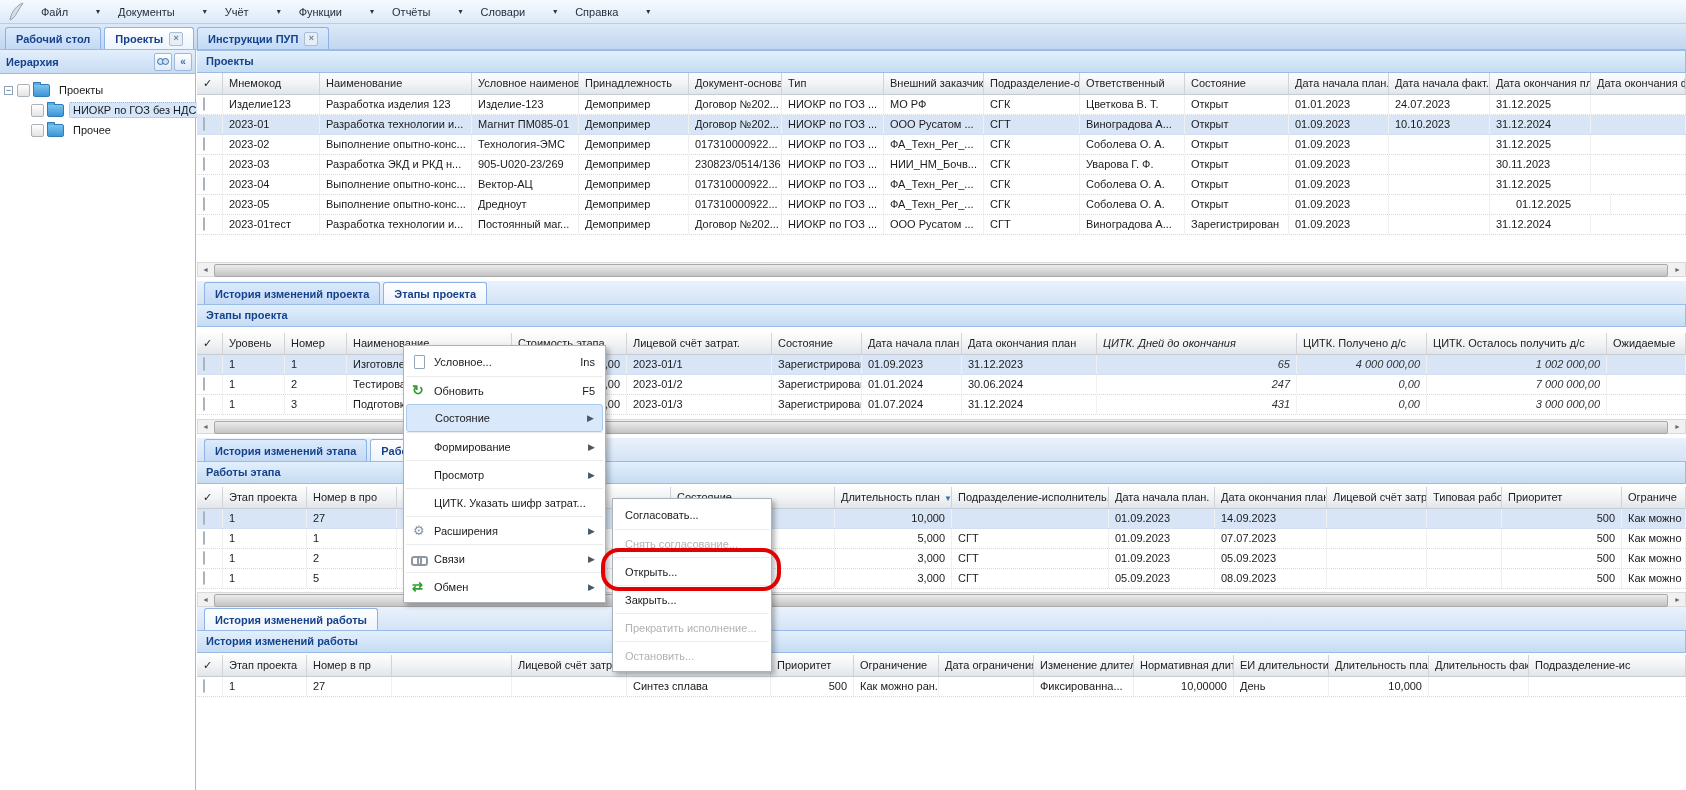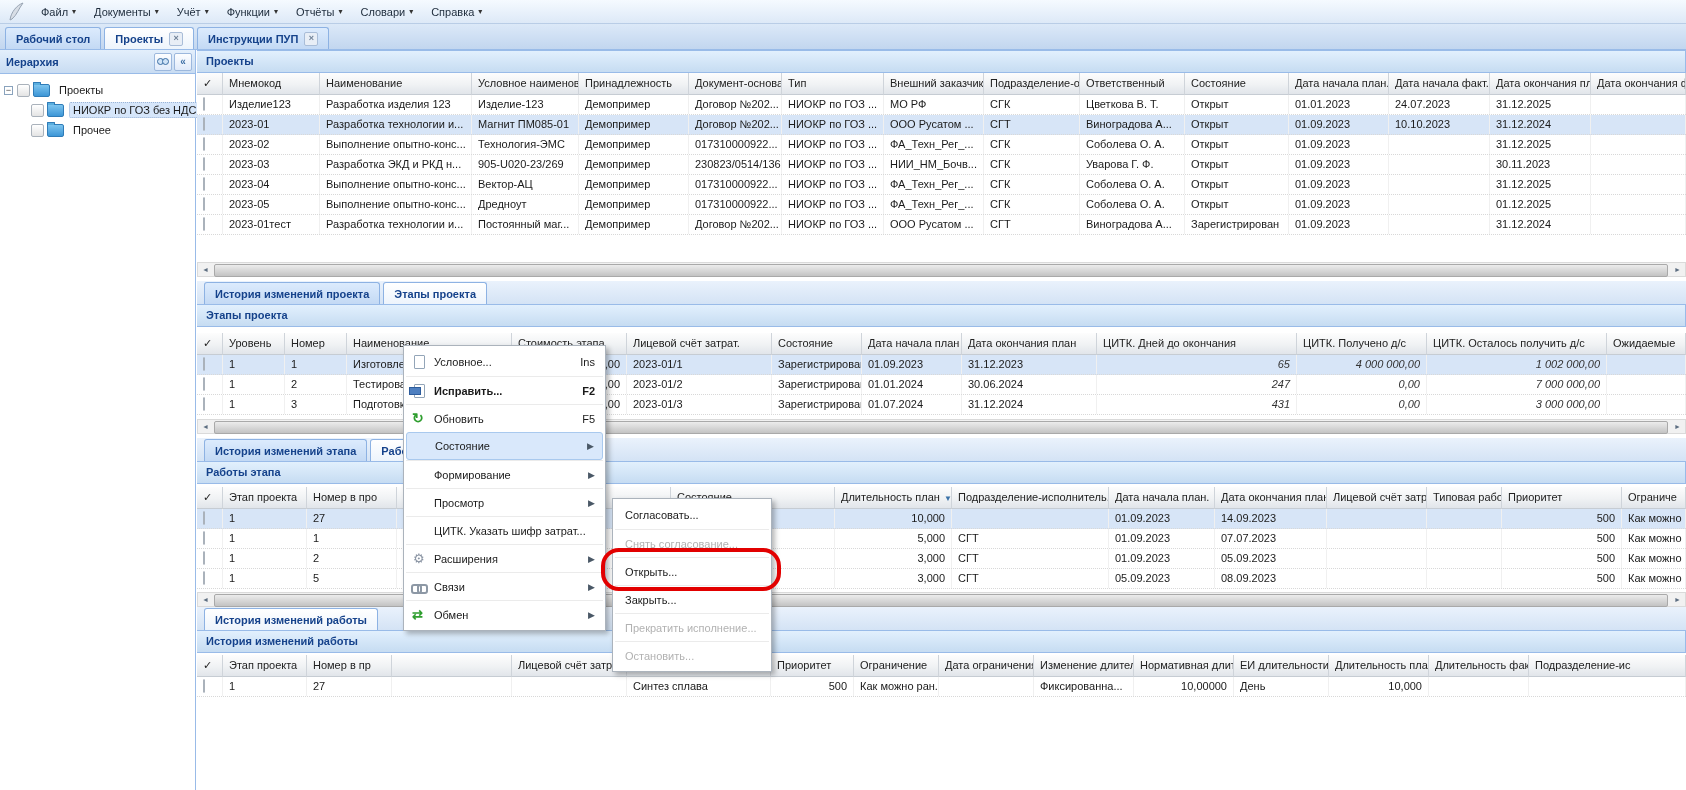--- a/index.html
+++ b/index.html
@@ -3,21 +3,21 @@
 <meta charset="utf-8">
 <style>
   html,body{margin:0;padding:0;background:#fff;}
   body{width:1686px;height:790px;position:relative;overflow:hidden;
        font-family:"Liberation Sans",sans-serif;font-size:11px;color:#1a1a1a;}
   
   #menubar{position:absolute;left:0;top:0;width:1686px;height:24px;box-sizing:border-box;
     background:linear-gradient(#f5faff,#dde9f7);border-bottom:1px solid #b9cde6;
     display:flex;align-items:center;padding-left:4px;}
   #applogo{width:20px;height:20px;margin:0 6px 0 2px;}
-  .mb-item{display:inline-flex;align-items:center;padding:3px 9px;color:#1c2a3a;cursor:default;border-radius:2px;}
+  .mb-item{display:inline-flex;align-items:center;padding:3px 9px;color:#1c2a3a;cursor:default;border-radius:2px;gap:24px;}
   .mb-item .caret{font-size:8px;color:#333;margin-left:4px;}
   
   #wintabs{position:absolute;left:0;top:24px;width:1686px;height:26px;box-sizing:border-box;
     background:linear-gradient(#dce9f8,#c2d6ef);border-bottom:1px solid #99bbe8;
     display:flex;align-items:flex-end;padding-left:5px;}
   .tab{display:inline-flex;align-items:center;height:21px;padding:0 10px;margin-right:3px;
     border:1px solid #8db2e3;border-bottom:none;border-radius:3px 3px 0 0;
     background:linear-gradient(#dcebfd,#c3d9f4);color:#15428b;font-weight:bold;white-space:nowrap;}
   .tab.active{background:linear-gradient(#ffffff,#edf4fc);}
   .tclose{margin-left:6px;width:12px;height:12px;line-height:10px;text-align:center;font-size:9px;
@@ -292,21 +292,21 @@
         <div class="g-cell" style="width: 107px;">Дредноут</div>
         <div class="g-cell" style="width: 110px;">Демопример</div>
         <div class="g-cell" style="width: 93px;">017310000922...</div>
         <div class="g-cell" style="width: 102px;">НИОКР по ГОЗ ...</div>
         <div class="g-cell" style="width: 100px;">ФА_Техн_Рег_...</div>
         <div class="g-cell" style="width: 96px;">СГК</div>
         <div class="g-cell" style="width: 105px;">Соболева О. А.</div>
         <div class="g-cell" style="width: 104px;">Открыт</div>
         <div class="g-cell" style="width: 100px;">01.09.2023</div>
         <div class="g-cell" style="width: 101px;"></div>
-        <div class="g-cell" style="width: 101px;">01.12.2025</div>
+        <div class="g-cell" style="width: 101px; margin-left: 20px;">01.12.2025</div>
         <div class="g-cell" style="width: 95px;"></div>
       </div>
       <div class="g-row">
         <div class="g-cell" style="width: 26px;"><span class="cbx"></span></div>
         <div class="g-cell" style="width: 97px;">2023-01тест</div>
         <div class="g-cell" style="width: 152px;">Разработка технологии и...</div>
         <div class="g-cell" style="width: 107px;">Постоянный маг...</div>
         <div class="g-cell" style="width: 110px;">Демопример</div>
         <div class="g-cell" style="width: 93px;">Договор №202...</div>
         <div class="g-cell" style="width: 102px;">НИОКР по ГОЗ ...</div>
@@ -339,21 +339,21 @@
       <div class="g-head">
         <div class="g-hcell" style="width: 26px;">✓</div>
         <div class="g-hcell" style="width: 62px;">Уровень</div>
         <div class="g-hcell" style="width: 62px;">Номер</div>
         <div class="g-hcell" style="width: 165px;">Наименование</div>
         <div class="g-hcell" style="width: 115px;">Стоимость этапа</div>
         <div class="g-hcell" style="width: 145px;">Лицевой счёт затрат.</div>
         <div class="g-hcell" style="width: 90px;">Состояние</div>
         <div class="g-hcell" style="width: 100px;">Дата начала план</div>
         <div class="g-hcell" style="width: 135px;">Дата окончания план</div>
-        <div class="g-hcell" style="width: 200px;">ЦИТК. Дней до окончания</div>
+        <div class="g-hcell" style="width: 200px; font-style: italic;">ЦИТК. Дней до окончания</div>
         <div class="g-hcell" style="width: 130px;">ЦИТК. Получено д/с</div>
         <div class="g-hcell" style="width: 180px;">ЦИТК. Осталось получить д/с</div>
         <div class="g-hcell" style="width: 79px;">Ожидаемые</div>
       </div>
       <div class="g-row sel">
         <div class="g-cell" style="width: 26px;"><span class="cbx"></span></div>
         <div class="g-cell" style="width: 62px;">1</div>
         <div class="g-cell" style="width: 62px;">1</div>
         <div class="g-cell" style="width: 165px;">Изготовление</div>
         <div class="g-cell ar" style="width: 115px;">5 000 000,00</div>
@@ -538,25 +538,20 @@
       </div>
     </div>
 </div>
 
 <div id="ctxmenu" class="menu">
     <div class="mi">
       <span class="ic ic-page"></span>
       <span class="lbl">Условное...</span>
       <span class="sc">Ins</span>
     </div>
-    <div class="mi bold">
-      <span class="ic ic-page-edit"></span>
-      <span class="lbl">Исправить...</span>
-      <span class="sc">F2</span>
-    </div>
     <div class="mi">
       <span class="ic ic-refresh"></span>
       <span class="lbl">Обновить</span>
       <span class="sc">F5</span>
     </div>
     <div class="mi hl">
       <span class="ic"></span>
       <span class="lbl">Состояние</span>
       <span class="arr">▶</span>
     </div>

